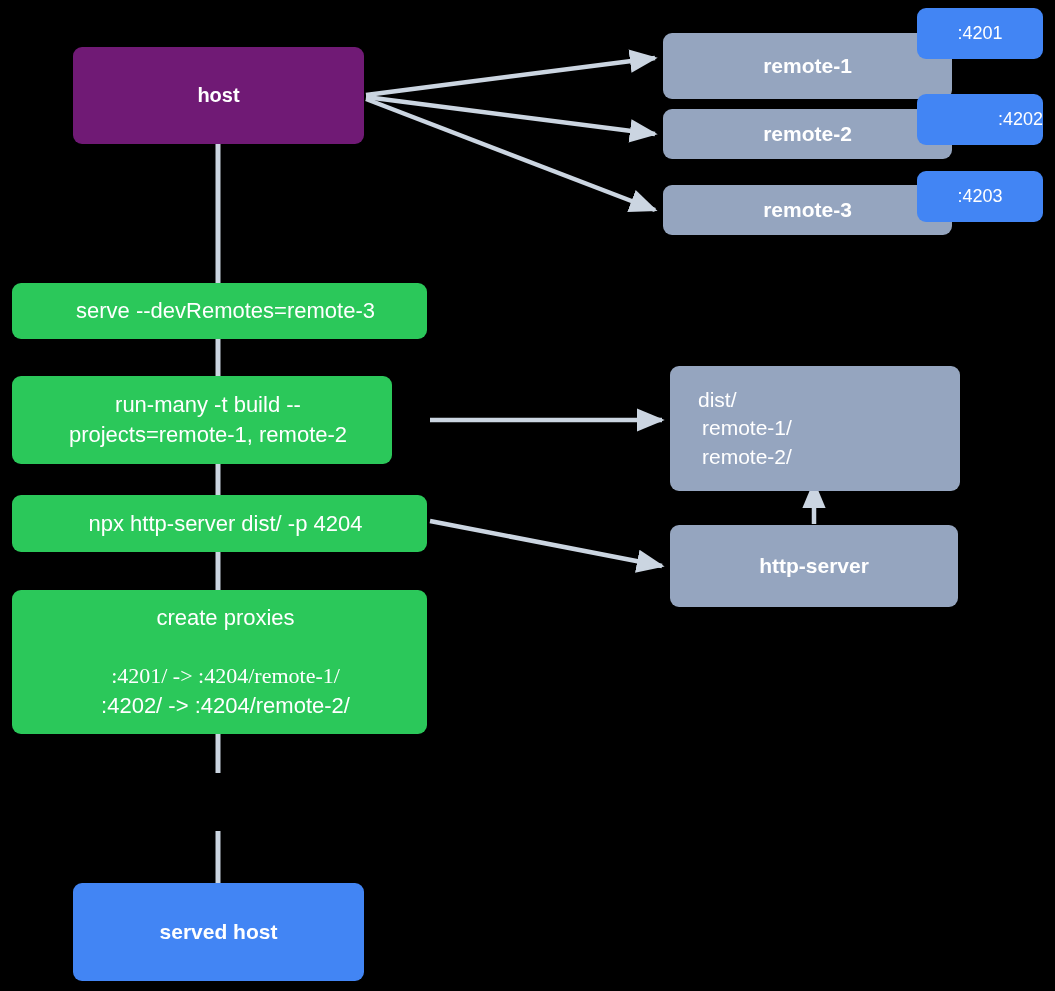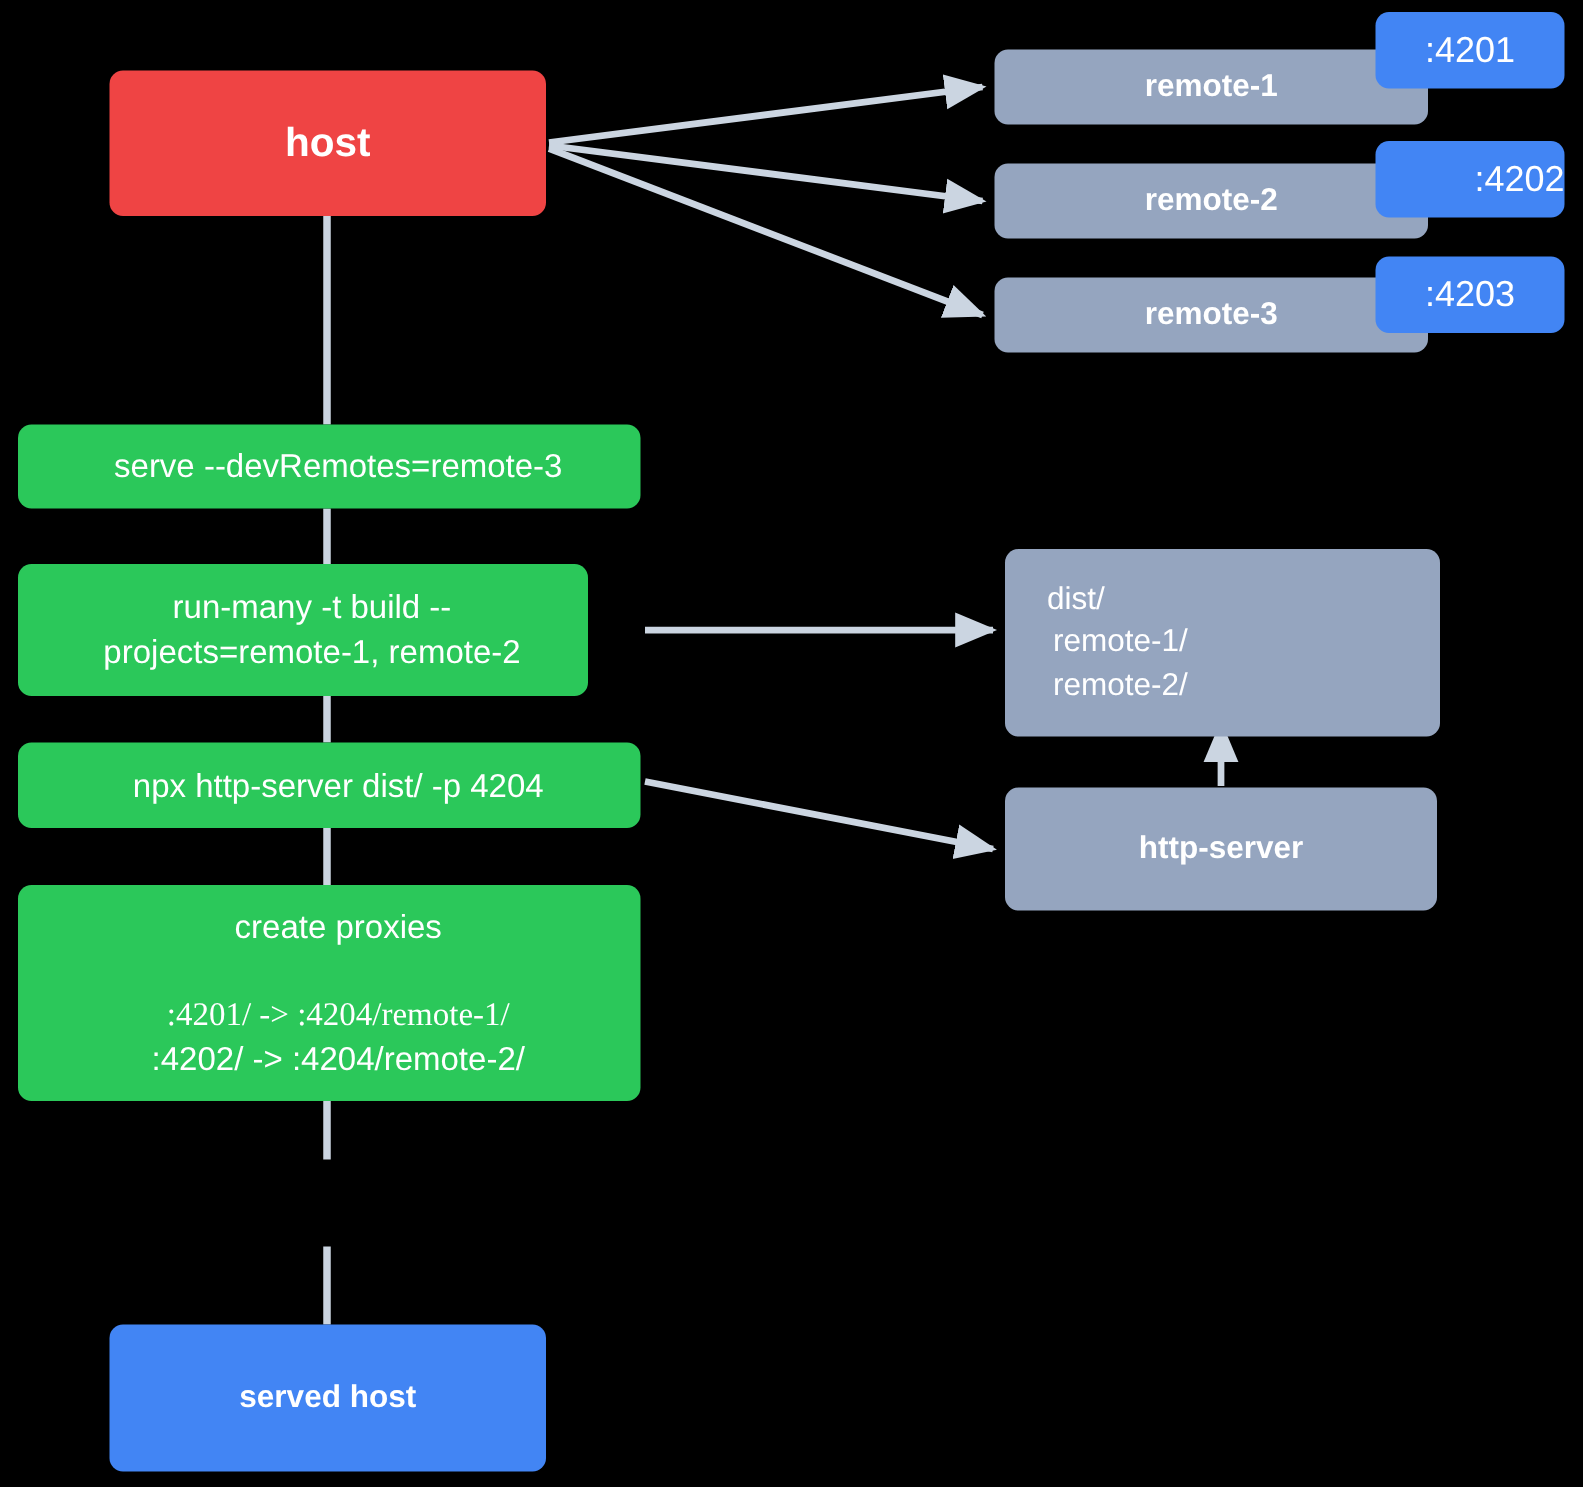--- a/index.html
+++ b/index.html
@@ -32,35 +32,35 @@
     align-items: center;
     justify-content: center;
     color: #ffffff;
     text-align: center;
     line-height: 1.35;
     z-index: 2;
   }
   .node.bold {
     font-weight: bold;
   }
-  .node-host        { background: #ef4444; font-size: 27px; }
+  .node-host        { background: #701a75; font-size: 20px; }
   .node-servedhost  { background: #4285F4; font-size: 21px; }
   .node-remote      { background: #95A5BF; font-size: 21px; }
   .node-task        { background: #2BC85A; font-size: 22px; padding-left: 12px; }
   .node-gray        { background: #95A5BF; font-size: 21px; }
   .badge {
     position: absolute;
     box-sizing: border-box;
     background: #4285F4;
     color: #ffffff;
     border-radius: 9px;
     display: flex;
     align-items: center;
     justify-content: center;
-    font-size: 24px;
+    font-size: 18px;
     z-index: 3;
   }
   .dist-body {
     width: 100%;
     padding-left: 28px;
     box-sizing: border-box;
     text-align: left;
   }
   .dist-indent {
     padding-left: 32px;
@@ -100,21 +100,21 @@
 
     <path d="M430,521 L662,566" stroke="#CBD5E1" stroke-width="4.5" fill="none" marker-end="url(#arrow)"></path>
 
     <path d="M814,524 L814,483" stroke="#CBD5E1" stroke-width="4.5" fill="none" marker-end="url(#arrow)"></path>
   </svg>
 
   <div class="node node-host bold" style="left:73px; top:47px; width:291px; height:97px;">
     <span>host</span>
   </div>
 
-  <div class="node node-remote bold" style="left:663px; top:33px; width:289px; height:50px;align-items:center;">
+  <div class="node node-remote bold" style="left:663px; top:33px; width:289px; height:66px;align-items:center;">
     <span>remote-1</span>
   </div>
   <div class="badge" style="left:917px; top:8px; width:126px; height:51px;">
     <span>:4201</span>
   </div>
 
   <div class="node node-remote bold" style="left:663px; top:109px; width:289px; height:50px;">
     <span>remote-2</span>
   </div>
   <div class="badge" style="left:917px; top:94px; width:126px; height:51px;justify-content:flex-end;">

